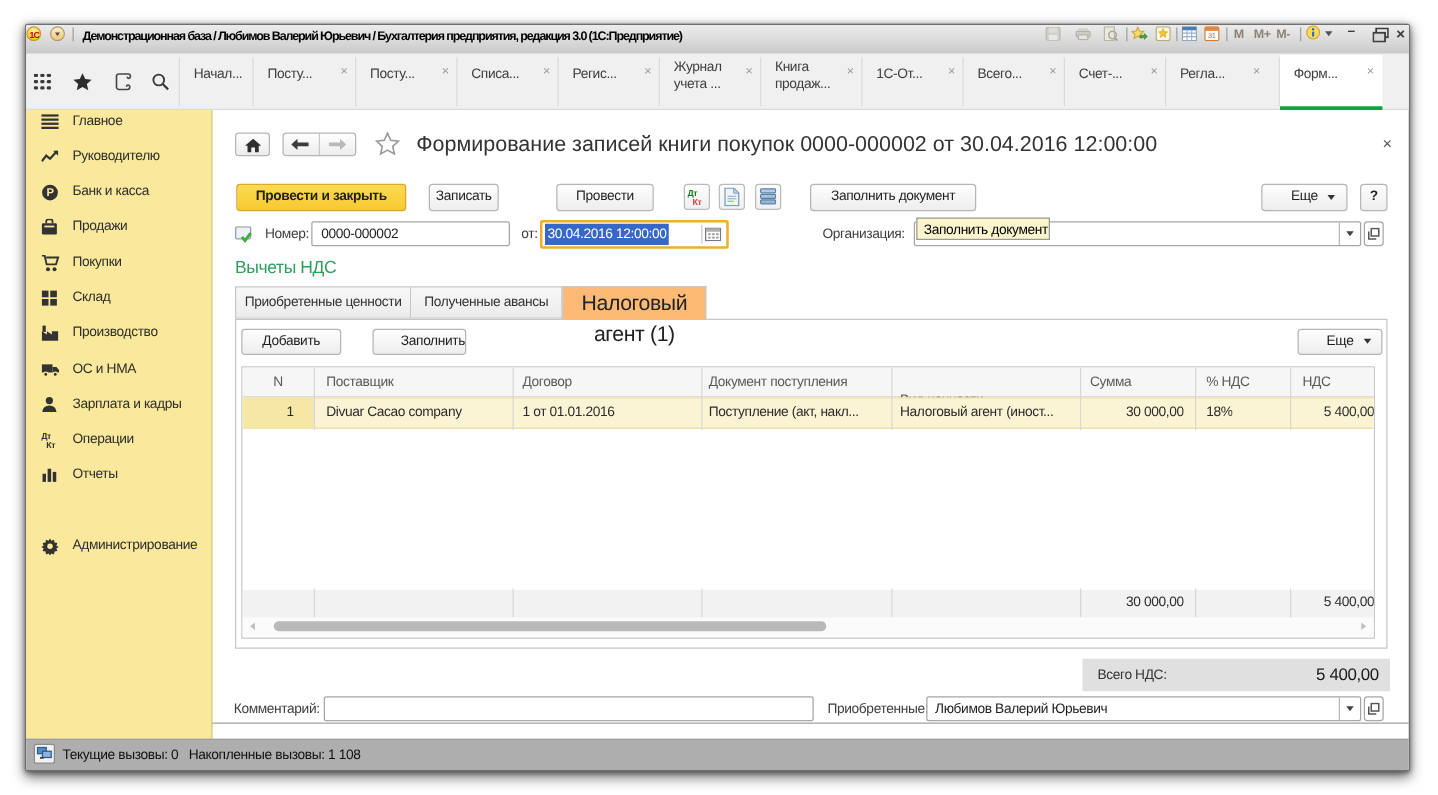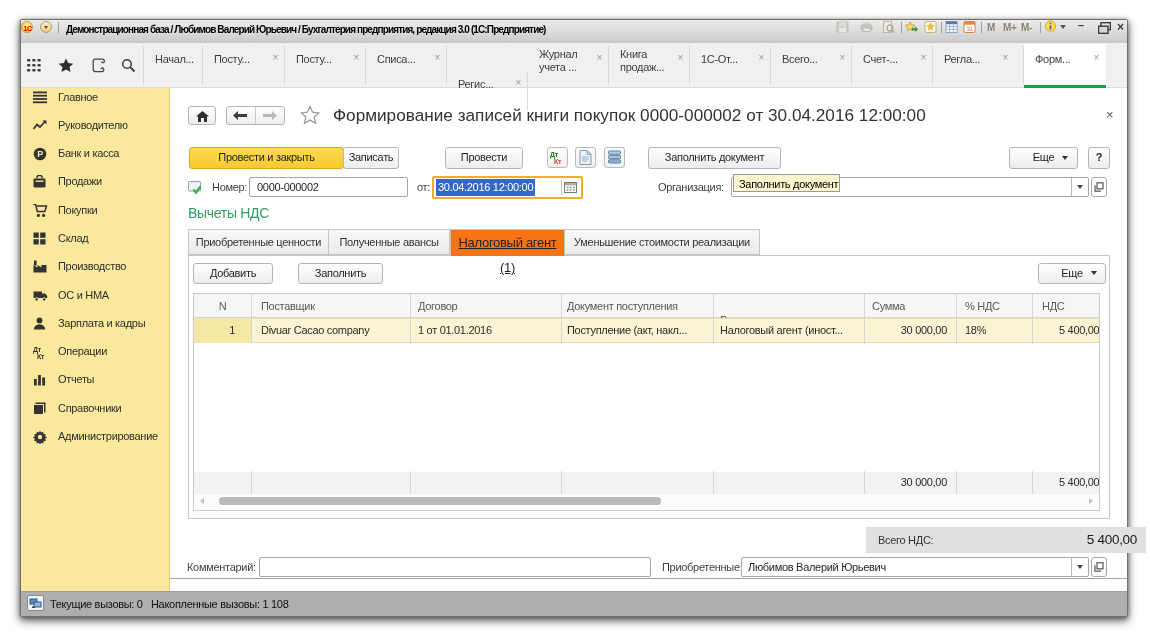--- a/index.html
+++ b/index.html
@@ -158,21 +158,21 @@
   <div class="tab" style="left:285px;width:81px;">
       <i>Посту...</i>
       <b>×</b>
       <span class="sep"></span>
     </div>
   <div class="tab" style="left:366px;width:81px;">
       <i>Списа...</i>
       <b>×</b>
       <span class="sep"></span>
     </div>
-  <div class="tab" style="left:447px;width:81px;margin-top:25px;">
+  <div class="tab" style="left:447px;width:81px;">
       <i>Регис...</i>
       <b>×</b>
       <span class="sep"></span>
     </div>
   <div class="tab" style="left:528px;width:81px;">
       <i style="top:4px;">Журнал<br>учета ...</i>
       <b>×</b>
       <span class="sep"></span>
     </div>
   <div class="tab" style="left:609px;width:81px;">
@@ -293,27 +293,20 @@
   <div class="sbi" style="top:372px;">
       <svg width="13" height="13" viewBox="0 0 13 13">
         <g fill="#333">
           <rect x="1" y="6" width="2.8" height="6.5"></rect>
           <rect x="5.1" y="2" width="2.8" height="10.5"></rect>
           <rect x="9.2" y="4.5" width="2.8" height="8"></rect>
         </g>
       </svg>
       <span>Отчеты</span>
     </div>
-  <div class="sbi" style="top:401px;">
-      <svg width="13" height="13" viewBox="0 0 13 13">
-        <rect x="2.5" y="0.5" width="10" height="10" fill="#333"></rect>
-        <rect x="0.5" y="2.5" width="10" height="10" fill="#333" stroke="#fae99c"></rect>
-      </svg>
-      <span>Справочники</span>
-    </div>
   <div class="sbi" style="top:429px;">
       <svg width="14" height="14" viewBox="0 0 14 14">
         <path d="M7 0.5 l1 2 2.2 -0.8 0.4 2.3 2.3 0.4 -0.8 2.2 2 1 -2 1 0.8 2.2 -2.3 0.4 -0.4 2.3 -2.2 -0.8 -1 2 -1 -2 -2.2 0.8 -0.4 -2.3 -2.3 -0.4 0.8 -2.2 -2 -1 2 -1 -0.8 -2.2 2.3 -0.4 0.4 -2.3 2.2 0.8z" fill="#333"></path>
         <circle cx="7" cy="7" r="2.2" fill="#fae99c"></circle>
       </svg>
       <span>Администрирование</span>
     </div>
 
   <div class="btn" style="left:188px;top:106px;width:28px;height:19px;"><svg width="13" height="11" viewBox="0 0 13 11" style="margin-top:4px;">
         <path d="M6.5 0 L13 5.5 H11 V11 H8 V7 H5 V11 H2 V5.5 H0z" fill="#2f2f2f"></path>
@@ -325,21 +318,21 @@
     </svg>
   <svg style="position:absolute;left:263px;top:111px;" width="14" height="9" viewBox="0 0 14 9">
       <path d="M9 0 L9 3 L0 3 L0 6 L9 6 L9 9 L14 4.5z" fill="#b9b9b9"></path>
     </svg>
   <svg style="position:absolute;left:300px;top:105px;" width="20" height="20" viewBox="0 0 20 20">
       <path d="M10 1.5 L12.6 7.2 L18.8 7.9 L14.2 12.1 L15.5 18.2 L10 15.1 L4.5 18.2 L5.8 12.1 L1.2 7.9 L7.4 7.2z" fill="#fff" stroke="#9a9a9a" stroke-width="1.3"></path>
     </svg>
   <div style="position:absolute;left:333px;top:105px;font-size:17.2px;letter-spacing:0;color:#333;">Формирование записей книги покупок 0000-000002 от 30.04.2016 12:00:00</div>
   <div style="position:absolute;left:1106px;top:107px;font-size:13px;color:#555;">×</div>
 
-  <div class="btn" style="left:189px;top:147px;width:155px;background:linear-gradient(#fcda52,#f7c930);border-color:#d9a62e;font-weight:normal;">Провести и закрыть</div>
+  <div class="btn" style="left:189px;top:147px;width:136px;background:linear-gradient(#fcda52,#f7c930);border-color:#d9a62e;font-weight:bold;">Провести и закрыть</div>
   <div class="btn" style="left:343px;top:147px;width:56px;">Записать</div>
   <div class="btn" style="left:445px;top:147px;width:78px;">Провести</div>
   <div class="icobtn" style="left:547px;"><svg width="15" height="15" viewBox="0 0 15 15" style="margin:2px 0 0 2px;">
         <text x="0" y="6.5" font-size="7" font-weight="bold" fill="#1e7a1e" font-family="Liberation Sans">Дт</text>
         <text x="4" y="14" font-size="7" font-weight="bold" fill="#e03c3c" font-family="Liberation Sans">Кт</text>
       </svg></div>
   <div class="icobtn" style="left:575px;"><svg width="13" height="15" viewBox="0 0 13 15" style="margin:2px 0 0 3px;">
         <path d="M1 0.5 h7 l4 4 V14.5 H1z" fill="#eef3f8" stroke="#7a9cc0"></path>
         <path d="M8 0.5 l4 4 h-4z" fill="#c8d8e8" stroke="#7a9cc0" stroke-width="0.8"></path>
         <g stroke="#8aa8c8" stroke-width="0.9">
@@ -393,25 +386,24 @@
         <rect x="3" y="0.8" width="6" height="6" fill="#fff" stroke="#555" stroke-width="1.2"></rect>
         <path d="M7 9.2 H1 V3.2" fill="none" stroke="#555" stroke-width="1.2"></path>
       </svg></div>
   <div style="position:absolute;left:733px;top:174px;width:107px;height:18px;background:#fbf5cd;border:1px solid #999;z-index:5;white-space:nowrap;">
     <span style="position:absolute;left:5px;top:2.5px;font-size:11px;color:#000;">Заполнить документ</span>
   </div>
   <div style="position:absolute;left:188px;top:205px;font-size:14px;color:#2f9e5c;">Вычеты НДС</div>
 
   <div style="position:absolute;left:188px;top:229px;width:141px;height:26px;background:linear-gradient(#f8f8f8,#ebebeb);border:1px solid #c6c6c6;font-size:11px;color:#333;text-align:center;line-height:25px;">Приобретенные ценности</div>
   <div style="position:absolute;left:329px;top:229px;width:121px;height:26px;background:linear-gradient(#f8f8f8,#ebebeb);border:1px solid #c6c6c6;border-left:none;font-size:11px;color:#333;text-align:center;line-height:25px;">Полученные авансы</div>
-  <div style="position:absolute;left:565px;top:229px;width:195px;height:26px;background:linear-gradient(#f8f8f8,#ebebeb);border:1px solid #c6c6c6;border-left:none;font-size:11px;color:#333;text-align:center;line-height:25px;">Уменьшение стоимости реализации</div>
-  <div style="position:absolute;left:450px;top:229px;width:115px;height:27px;background:#f97316;border:1px solid #c6c6c6;border-bottom:none;font-size:13px;color:#222;text-align:center;line-height:25px;z-index:3;text-decoration:underline;">Налоговый агент (1)</div>
+  <div style="position:absolute;left:450px;top:229px;width:115px;height:27px;background:#fdba74;border:1px solid #c6c6c6;border-bottom:none;font-size:17px;color:#222;text-align:center;line-height:25px;z-index:3;">Налоговый агент (1)</div>
   <div id="panel" style="position:absolute;left:188px;top:255px;width:922px;height:264px;border:1px solid #c6c6c6;background:#fff;z-index:1;">
     <div class="btn" style="left:4px;top:7px;width:80px;height:21px;line-height:18px;">Добавить</div>
-    <div class="btn" style="left:109px;top:7px;width:85px;height:21px;line-height:18px;">Заполнить</div>
+    <div class="btn" style="left:109px;top:7px;width:75px;height:21px;line-height:18px;text-align:right;">Заполнить</div>
     <div class="btn" style="left:849px;top:7px;width:68px;height:21px;line-height:18px;">Еще<span style="position:absolute;right:8px;top:7px;width:0;height:0;border:3.5px solid transparent;border-top:4.5px solid #333;"></span></div>
     <div id="tbl" style="position:absolute;left:4px;top:37px;width:907px;height:218px;border:1px solid #c9c9c9;overflow:hidden;">
 
       <div style="position:absolute;left:0;top:0;width:905px;height:24px;background:#f6f6f6;border-bottom:1px solid #d2d2d2;"></div>
       <div class="th" style="left:0px;top:6px;width:57px;text-align:center;">N</div>
       <div class="th" style="left:67px;top:6px;">Поставщик</div>
       <div class="th" style="left:224px;top:6px;">Договор</div>
       <div class="th" style="left:373px;top:6px;">Документ поступления</div>
       <div class="th" style="left:526px;top:20px;">Вид ценности</div>
       <div class="th" style="left:678px;top:6px;">Сумма</div>
@@ -449,21 +441,21 @@
       <div class="td" style="left:865px;top:182px;width:62px;">5 400,00</div>
 
       <div style="position:absolute;left:0;top:200px;width:905px;height:15px;background:#fbfbfb;">
         <span style="position:absolute;left:3px;top:4px;width:0;height:0;border:3.5px solid transparent;border-right:4px solid #c0c0c0;"></span>
         <span style="position:absolute;right:3px;top:4px;width:0;height:0;border:3.5px solid transparent;border-left:4px solid #c0c0c0;"></span>
         <div style="position:absolute;left:25px;top:3px;width:442px;height:8px;background:#b9b9b9;border-radius:4px;"></div>
       </div>
     </div>
   </div>
 
-  <div style="position:absolute;left:866px;top:527px;width:280px;height:26px;background:#e0e0e0;">
+  <div style="position:absolute;left:866px;top:527px;width:246px;height:26px;background:#e0e0e0;">
     <span style="position:absolute;left:12px;top:7px;font-size:11px;color:#333;">Всего НДС:</span>
     <span style="position:absolute;right:9px;top:5px;font-size:13.5px;color:#1a1a1a;">5 400,00</span>
   </div>
   <div class="flabel" style="left:187px;top:561px;">Комментарий:</div>
   <div class="input" style="left:259px;top:557px;width:392px;height:20px;"></div>
   <div class="flabel" style="left:662px;top:561px;">Приобретенные:</div>
   <div class="input" style="left:741px;top:557px;width:348px;height:20px;">
     <span style="position:absolute;left:6px;top:3px;">Любимов Валерий Юрьевич</span>
     <span style="position:absolute;right:16px;top:0px;width:1px;height:18px;background:#b9b9b9;"></span>
     <span style="position:absolute;right:5px;top:7px;width:0;height:0;border:3.5px solid transparent;border-top:4.5px solid #444;"></span>

